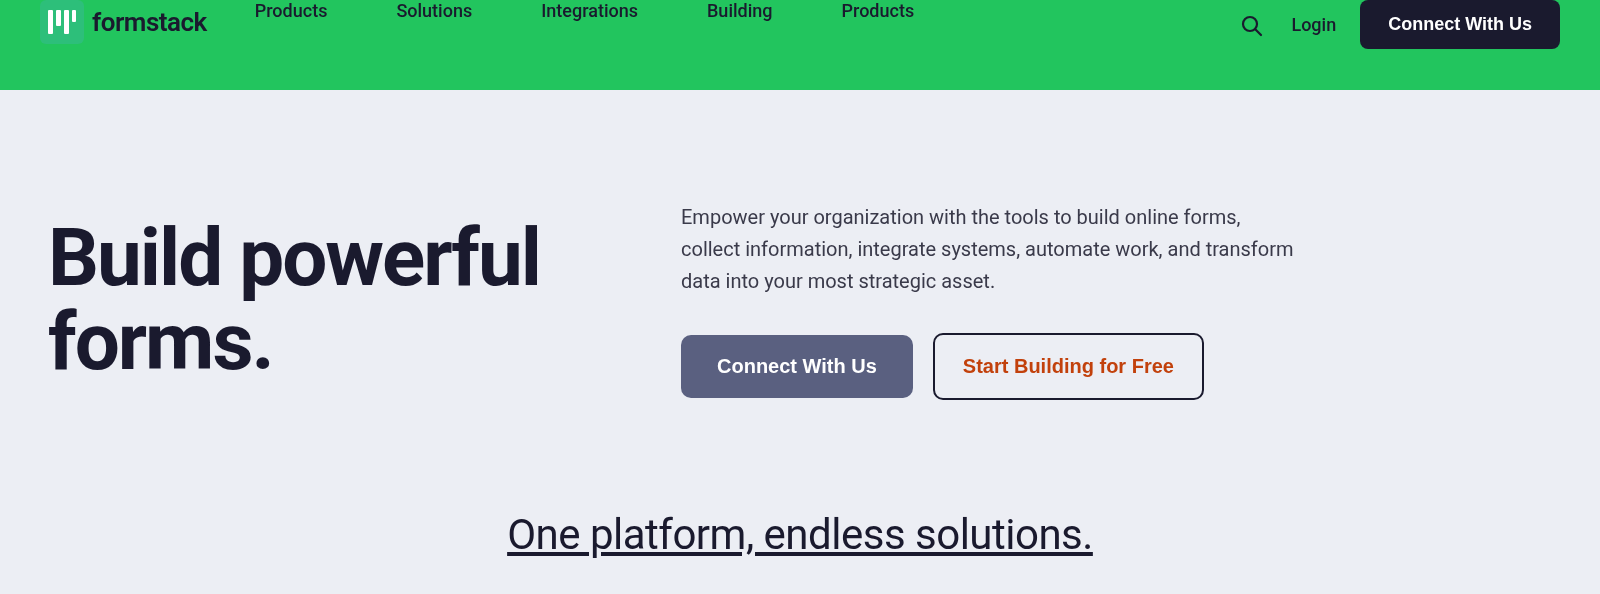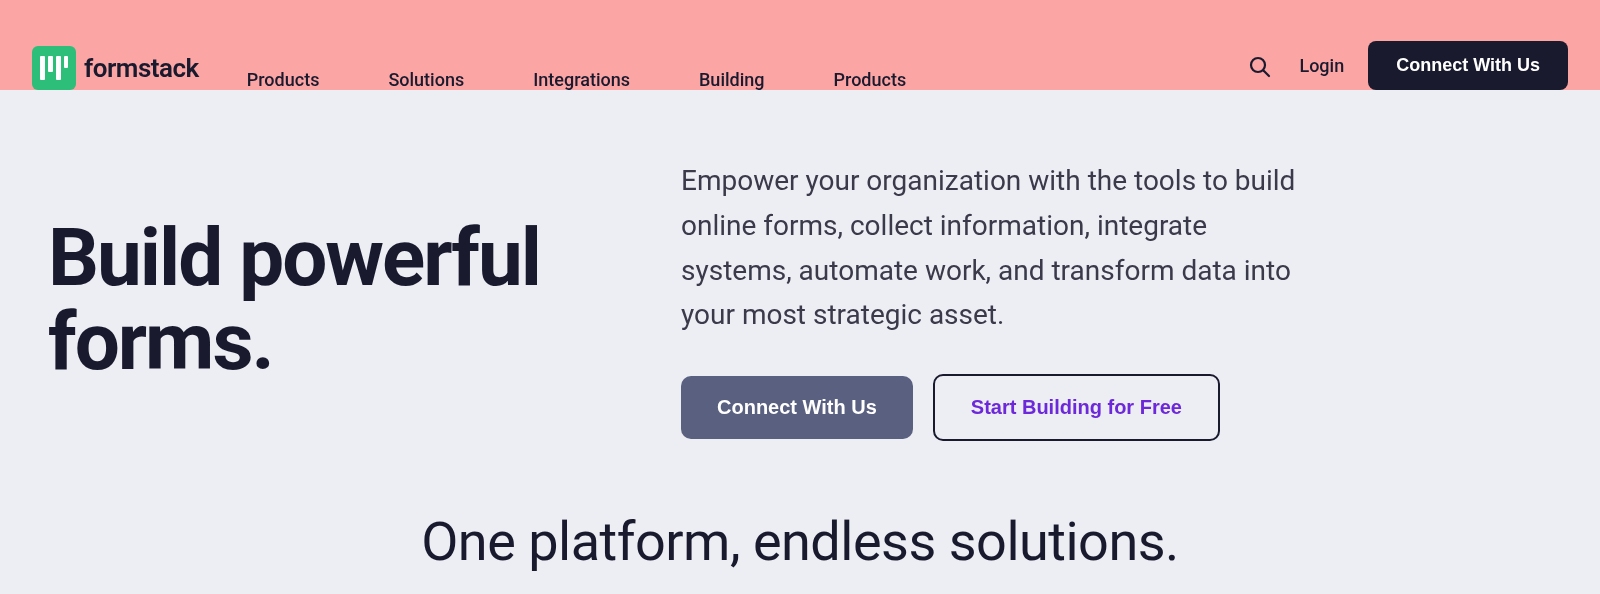--- a/index.html
+++ b/index.html
@@ -12,24 +12,24 @@
       font-family: -apple-system, BlinkMacSystemFont, 'Segoe UI', Roboto, sans-serif;
       background-color: #eceef4;
       width: 1600px;
       min-height: 594px;
       overflow-x: hidden;
     }
 
     
     .navbar {
       display: flex;
-      align-items: flex-end;
-      padding: 0 32px;
+      align-items: flex-start;
+      padding: 0 40px;
       height: 90px;
-      background-color: #fca5a5;
+      background-color: #22c55e;
       border-bottom: none;
     }
 
     .logo-container {
       display: flex;
       align-items: center;
       gap: 8px;
       margin-right: 48px;
       text-decoration: none;
     }
@@ -112,21 +112,21 @@
       line-height: 1.05;
       letter-spacing: -2px;
     }
 
     .hero-right {
       flex: 1;
       max-width: 620px;
     }
 
     .hero-description {
-      font-size: 28px;
+      font-size: 20px;
       color: #3a3a4a;
       line-height: 1.6;
       margin-bottom: 36px;
     }
 
     .hero-buttons {
       display: flex;
       gap: 20px;
       align-items: center;
     }
@@ -138,41 +138,42 @@
       border-radius: 10px;
       padding: 20px 36px;
       font-size: 20px;
       font-weight: 600;
       cursor: pointer;
       white-space: nowrap;
     }
 
     .btn-start {
       background-color: transparent;
-      color: #6d28d9;
+      color: #c2410c;
       border: 2px solid #1a1a2e;
       border-radius: 10px;
-      padding: 20px 36px;
+      padding: 20px 28px;
       font-size: 20px;
       font-weight: 600;
       cursor: pointer;
       white-space: nowrap;
     }
 
     
     .tagline-section {
       text-align: center;
       padding: 20px 48px 40px;
     }
 
     .tagline-text {
-      font-size: 54px;
+      font-size: 42px;
       font-weight: 400;
       color: #1a1a2e;
       letter-spacing: -0.5px;
+      text-decoration: underline;
     }
 
     
     .fs-logo-svg {
       width: 44px;
       height: 44px;
     }
   </style>
 </head>
 <body>

